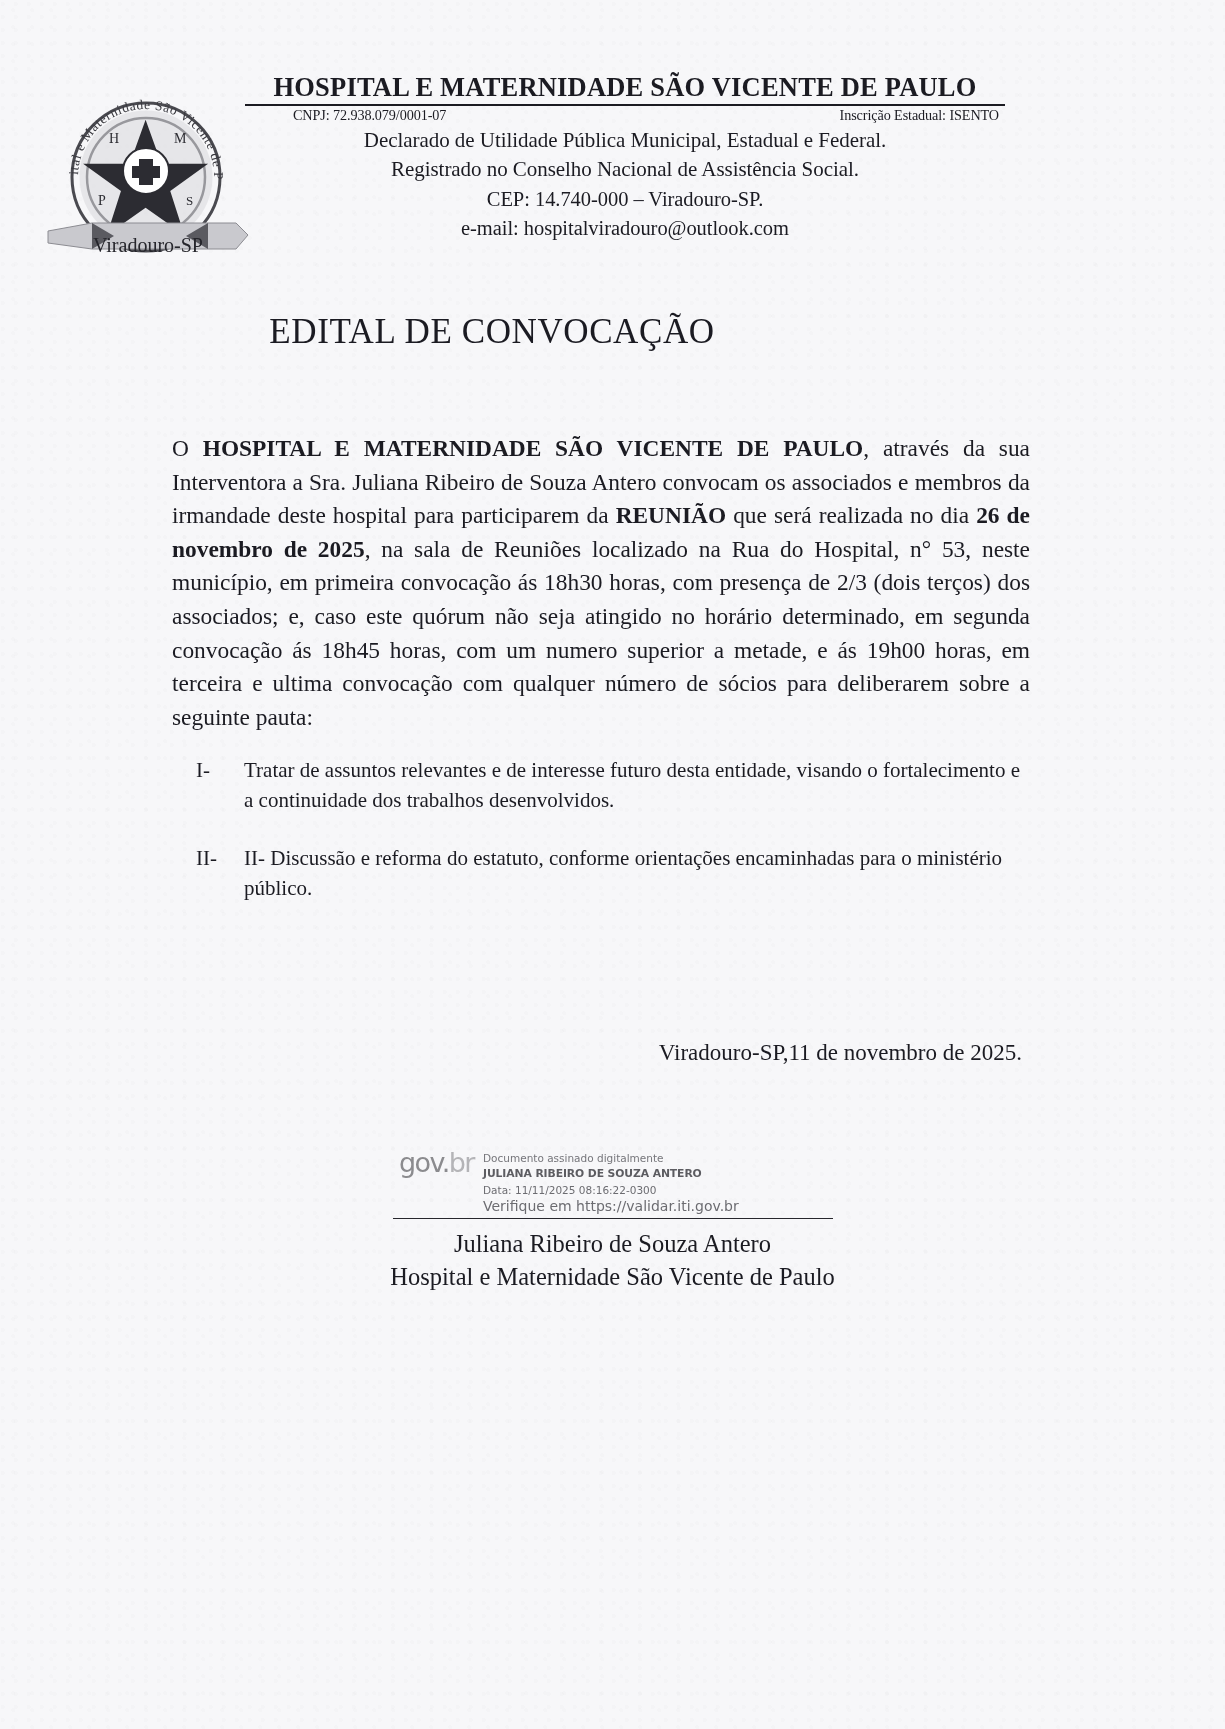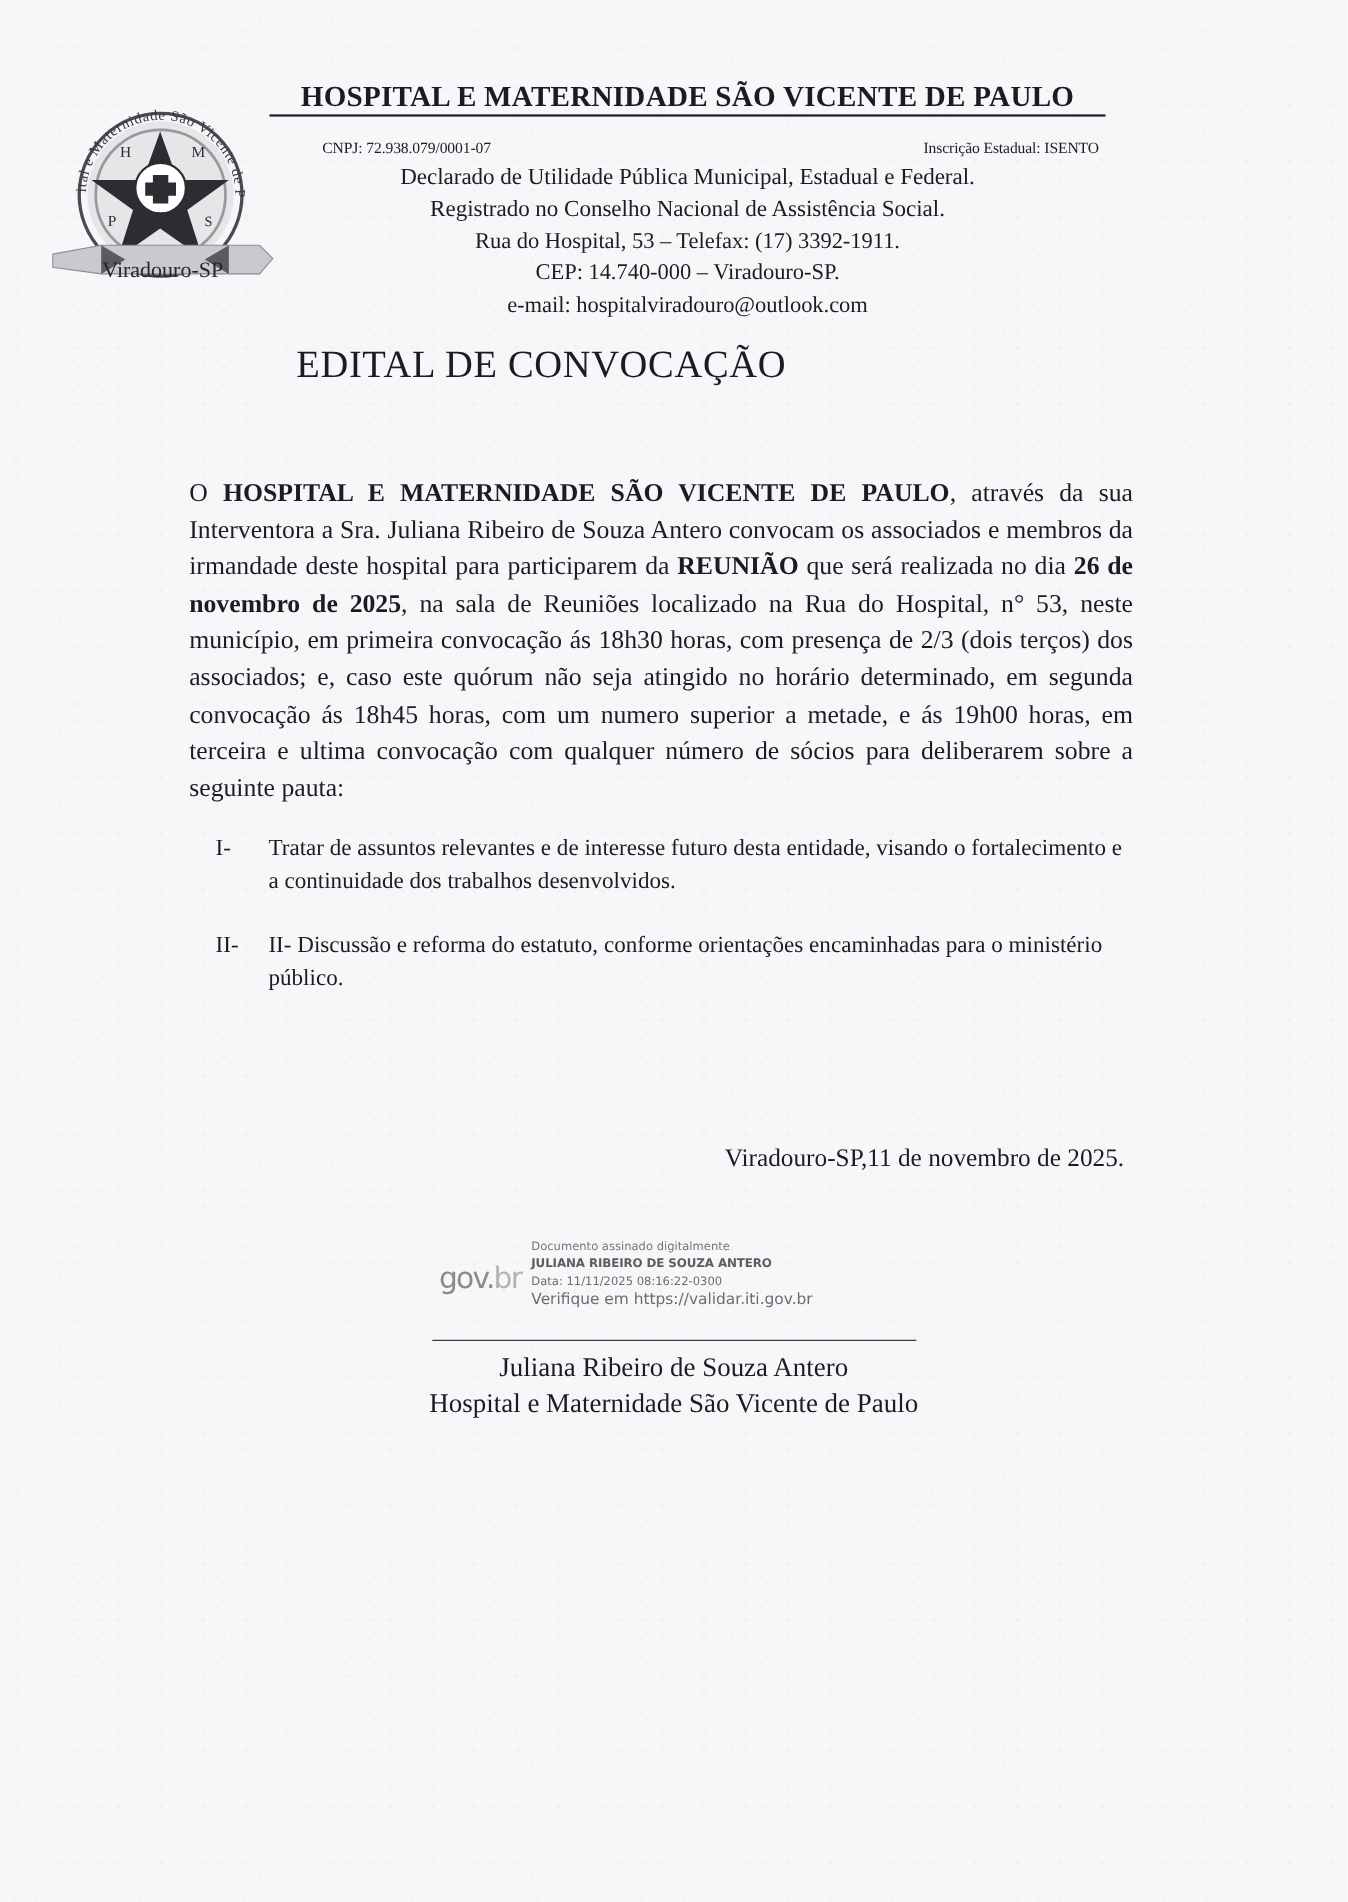--- a/index.html
+++ b/index.html
@@ -53,21 +53,21 @@
     font-weight: bold;
     letter-spacing: 0.2px;
     white-space: nowrap;
     border-bottom: 2px solid #1b1b22;
     padding-bottom: 1px;
     line-height: 1.12;
   }
   .cnpj-row {
     position: relative;
     height: 19px;
-    margin-top: 21px;
+    margin-top: 1px;
   }
   .cnpj {
     position: absolute;
     left: 48px;
     top: 0;
     font-size: 14.2px;
     letter-spacing: -0.1px;
   }
   .insc {
     position: absolute;
@@ -160,21 +160,21 @@
     color: #8b8b8e;
     font-family: "DejaVu Sans", sans-serif;
   }
   .gov-logo .br { color: #b4b4b7; }
   .gov-lines {
     position: absolute;
     left: 84px;
     top: 0;
     color: #6f6f74;
   }
-  .gov-l1 { font-size: 10.5px; line-height: 16px; color: #76767b; }
+  .gov-l1 { font-size: 10.5px; line-height: 16px; color: #76767b; margin-top: 25px; }
   .gov-l2 { font-size: 10.8px; line-height: 16px; font-weight: bold; color: #5c5c61; letter-spacing: -0.1px; }
   .gov-l3 { font-size: 10.5px; line-height: 16px; color: #6c6c71; }
   .gov-l4 { font-size: 14px; line-height: 16px; color: #6c6c71; }
 
   
   .sig-block {
     position: absolute;
     top: 1218px;
     left: 0;
     width: 1225px;
@@ -233,21 +233,20 @@
     </div>
 
     <div class="head-text">
       <div class="org-name">HOSPITAL E MATERNIDADE SÃO VICENTE DE PAULO</div>
       <div class="cnpj-row">
         <span class="cnpj">CNPJ: 72.938.079/0001-07</span>
         <span class="insc">Inscrição Estadual: ISENTO</span>
       </div>
       <div class="head-line">Declarado de Utilidade Pública Municipal, Estadual e Federal.</div>
       <div class="head-line">Registrado no Conselho Nacional de Assistência Social.</div>
-      <div class="head-line big">Rua do Hospital, 53 – Telefax: (17) 3392-1911.</div>
       <div class="head-line big">CEP: 14.740-000 – Viradouro-SP.</div>
       <div class="head-line big">e-mail: hospitalviradouro@outlook.com</div>
     </div>
   </div>
 
   <div class="doc-title">EDITAL DE CONVOCAÇÃO</div>
 
   <div class="body-block"><span>O </span><b>HOSPITAL E MATERNIDADE SÃO VICENTE DE PAULO</b><span>, através da sua Interventora a Sra. Juliana Ribeiro de Souza Antero convocam os associados e membros da irmandade deste hospital para participarem da </span><b>REUNIÃO</b><span> que será realizada no dia </span><b>26 de novembro de 2025</b><span>, na sala de Reuniões localizado na Rua do Hospital, n° 53, neste município, em primeira convocação ás 18h30 horas, com presença de 2/3 (dois terços) dos associados; e, caso este quórum não seja atingido no horário determinado, em segunda convocação ás 18h45 horas, com um numero superior a metade, e ás 19h00 horas, em terceira e ultima convocação com qualquer número de sócios para deliberarem sobre a seguinte pauta:</span></div>
 
   <div class="items">

